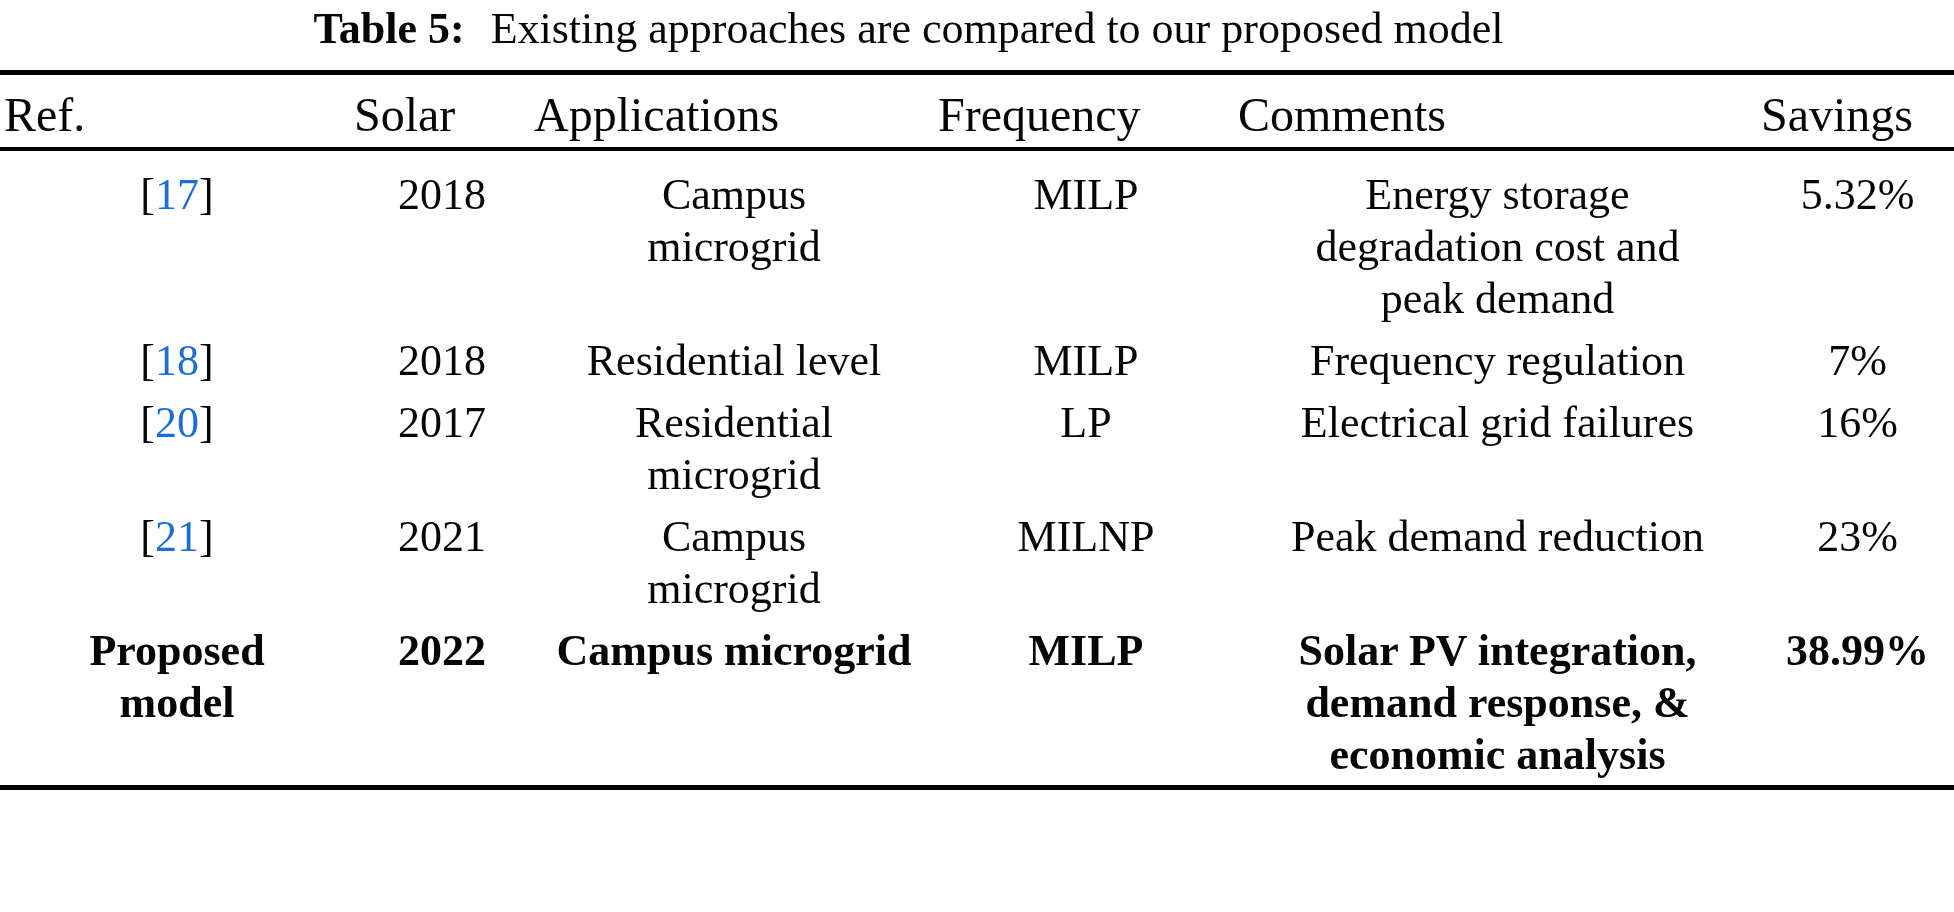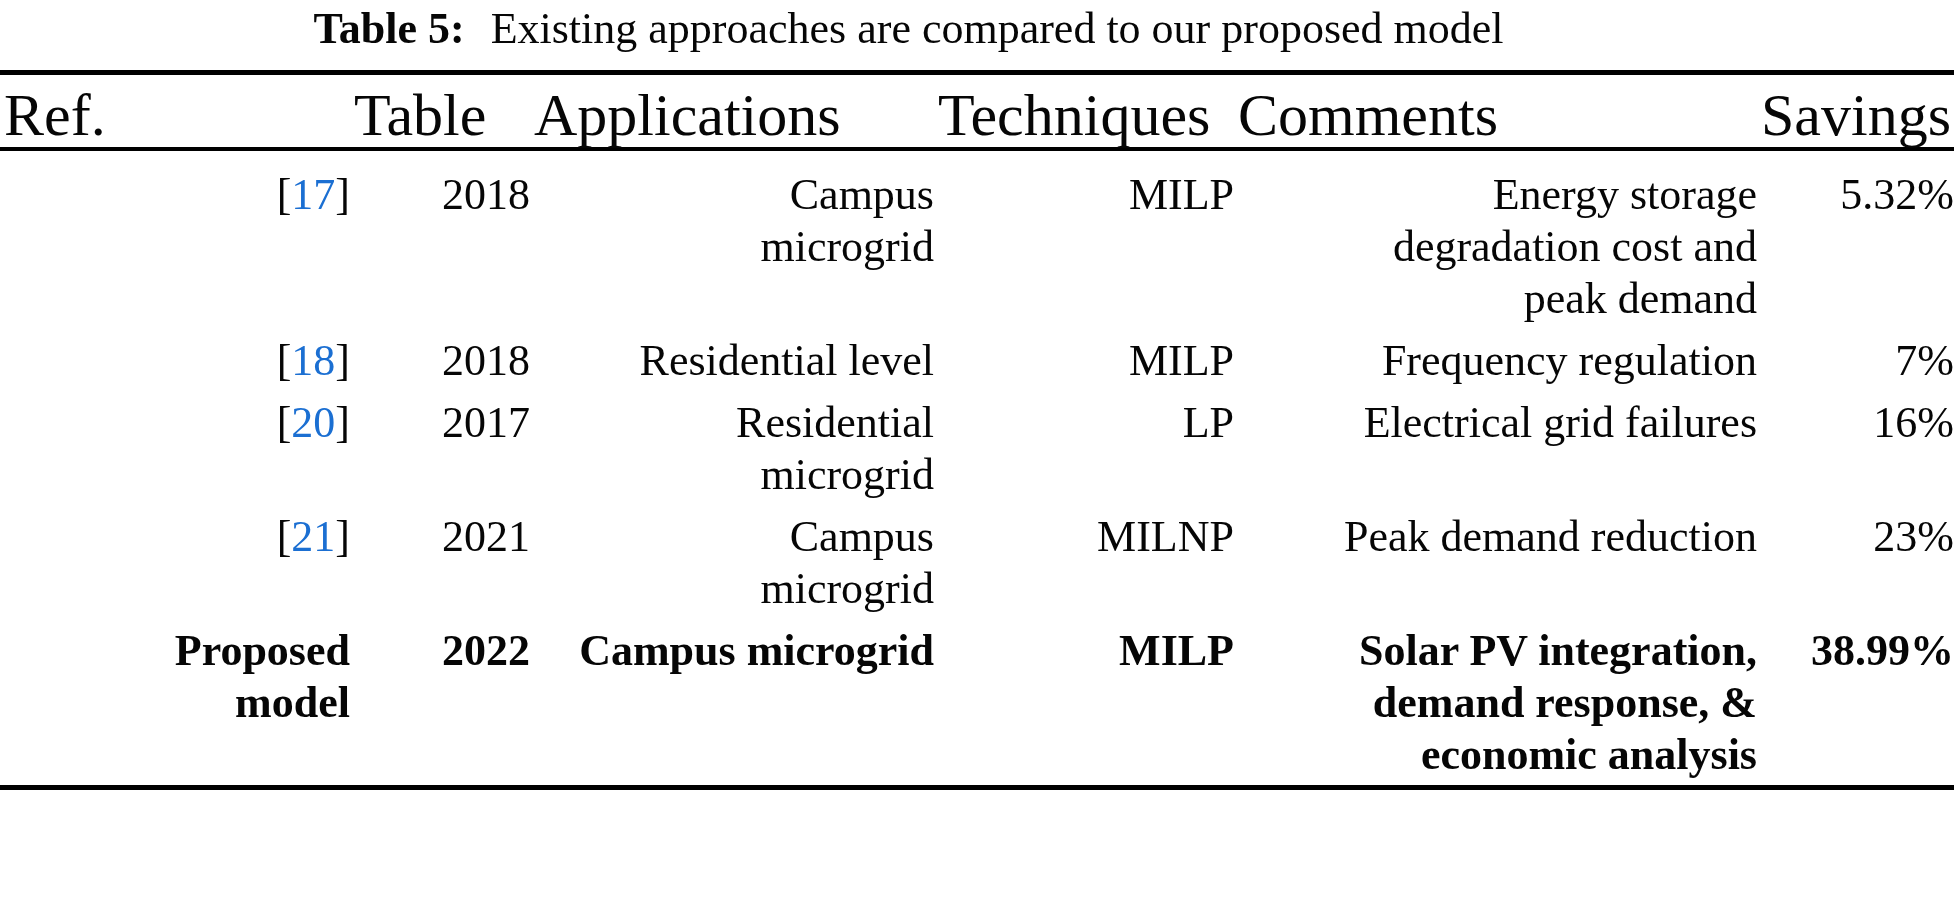--- a/index.html
+++ b/index.html
@@ -39,24 +39,24 @@
     border-spacing: 0;
   }
   table.cmp thead th {
     border-top: 5px solid #000;
     border-bottom: 4px solid #000;
     font-weight: 400;
     text-align: left;
     vertical-align: top;
     padding: 14px 0 6px 4px;
     line-height: 52px;
-    font-size: 60px;
+    font-size: 48px;
   }
   table.cmp tbody td {
-    text-align: right;
+    text-align: center;
     vertical-align: top;
     padding: 10px 0 0 4px;
     line-height: 52px;
   }
   table.cmp tbody tr:first-child td {
     padding-top: 18px;
   }
   table.cmp tbody tr:last-child td {
     padding-bottom: 4px;
     border-bottom: 5px solid #000;
@@ -87,23 +87,23 @@
       <col style="width:350px">
         <col style="width:180px">
         <col style="width:404px">
       <col style="width:300px">
         <col style="width:523px">
         <col style="width:197px">
     </colgroup>
     <thead>
       <tr>
         <th>Ref.</th>
-        <th>Table</th>
+        <th>Solar</th>
         <th>Applications</th>
-        <th>Techniques</th>
+        <th>Frequency</th>
         <th>Comments</th>
         <th>Savings</th>
       </tr>
     </thead>
     <tbody>
 
       <tr>
         <td><span>[</span><a class="cite">17</a><span>]</span></td>
         <td><span class="pre">2018</span></td>
         <td><span class="pre">Campus

